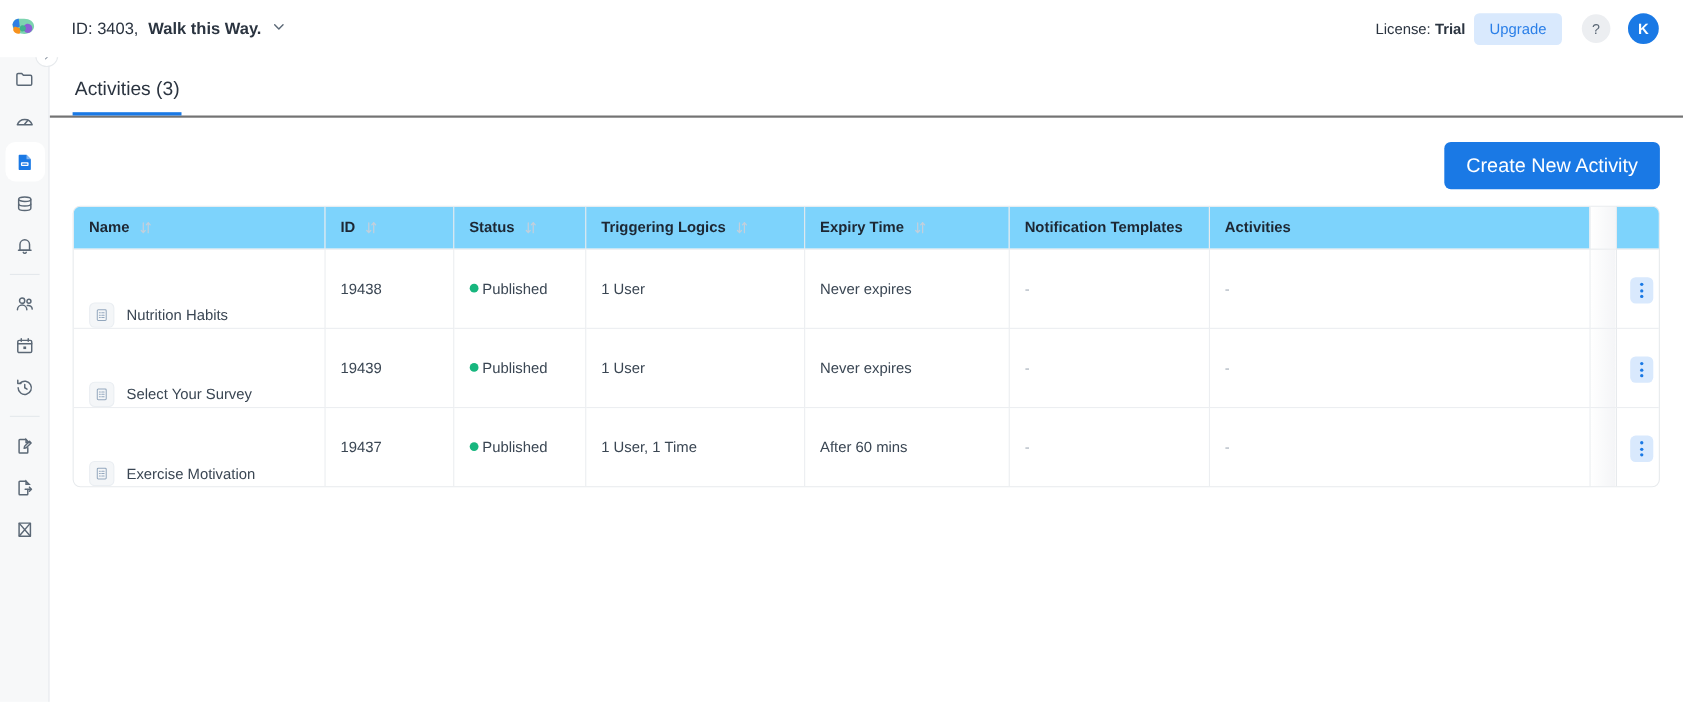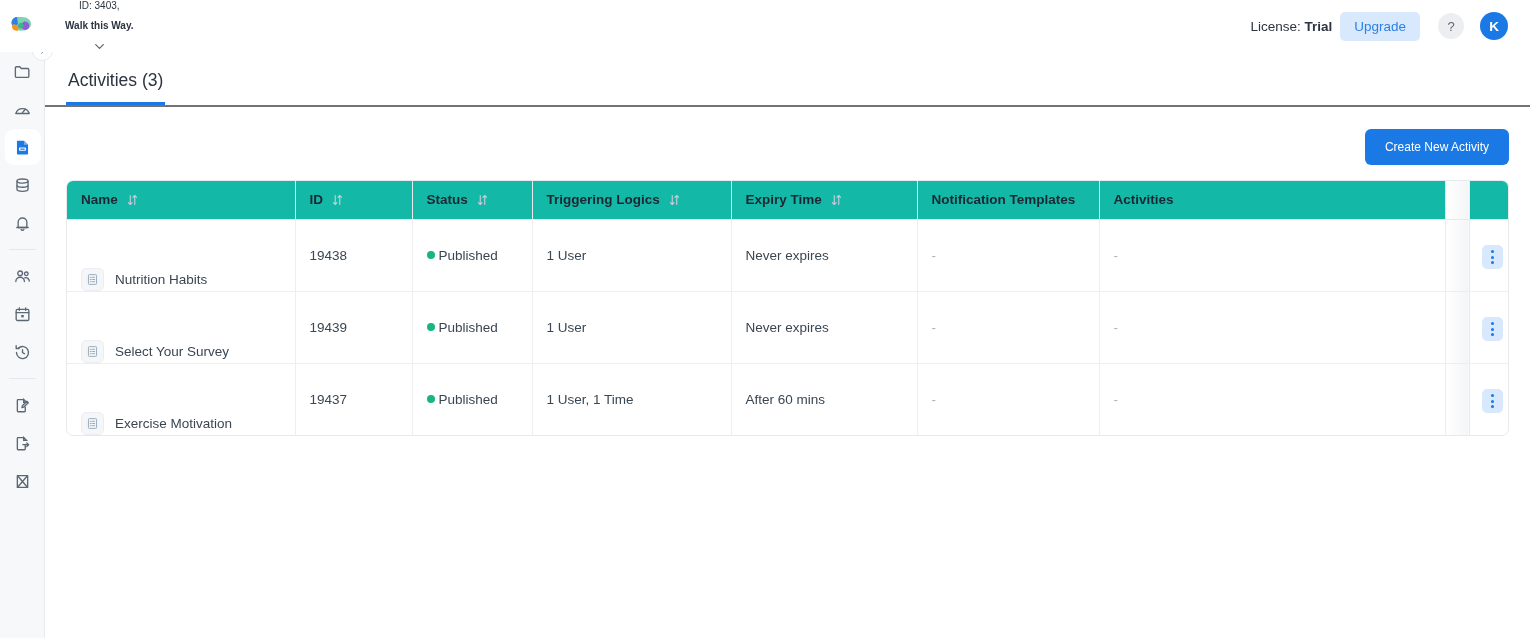--- a/index.html
+++ b/index.html
@@ -21,23 +21,23 @@
   }
   .logo-zone {
     width: 45px; height: 52px;
     display: flex; align-items: center; justify-content: center;
     flex: none;
   }
   .brand-logo { width: 26px; height: 22px; display: block; }
 
   .study-chip {
     margin-left: 20px;
-    display: flex; align-items: center; gap: 9px;
-    font-size: 10px; color: #2b3440;
-    cursor: pointer; user-select: none; flex-direction: column;
+    display: flex; align-items: flex-start; gap: 9px;
+    font-size: 15px; color: #2b3440;
+    cursor: pointer; user-select: none;
   }
   .study-chip .sid { font-weight: 400; }
   .study-chip .sname { font-weight: 700; }
   .chev-down { width: 13px; height: 13px; display: block; }
 
   .topbar-right {
     margin-left: auto;
     display: flex; align-items: center; gap: 0;
     padding-right: 22px;
   }
@@ -124,41 +124,41 @@
     padding: 27px 0 0 21px;
   }
 
   .action-row {
     display: flex; justify-content: flex-end;
     padding: 22px 21px 0 0;
   }
   .create-btn {
     background: #1a79e5; color: #ffffff;
     border: none; border-radius: 6px;
-    font-size: 12px; font-family: inherit;
+    font-size: 18px; font-family: inherit;
     padding: 11px 20px; cursor: pointer;
   }
 
   
   .table-wrap {
     margin: 15px 21px 0 21px;
     border: 1px solid #e7eaed;
     border-radius: 7px;
     overflow: hidden;
     background: #fff;
   }
   table { width: 100%; border-collapse: collapse; table-layout: fixed; }
   thead th {
     height: 38px;
     font-size: 13.5px; font-weight: 700; color: #1d2733;
     text-align: left;
     padding: 0 0 0 14px;
     border-right: 1px solid #e7eaed;
     border-bottom: 1px solid #e7eaed;
-    background: #14b8a6;
+    background: #7dd3fc;
     vertical-align: middle;
     white-space: nowrap;
   }
   thead th .hdr { display: flex; align-items: center; gap: 9px; }
   .sort-icon { width: 11px; height: 12px; display: block; flex: none; }
 
   tbody td {
     height: 43px;
     font-size: 13.5px; color: #3a4653;
     padding: 0 0 0 14px;

